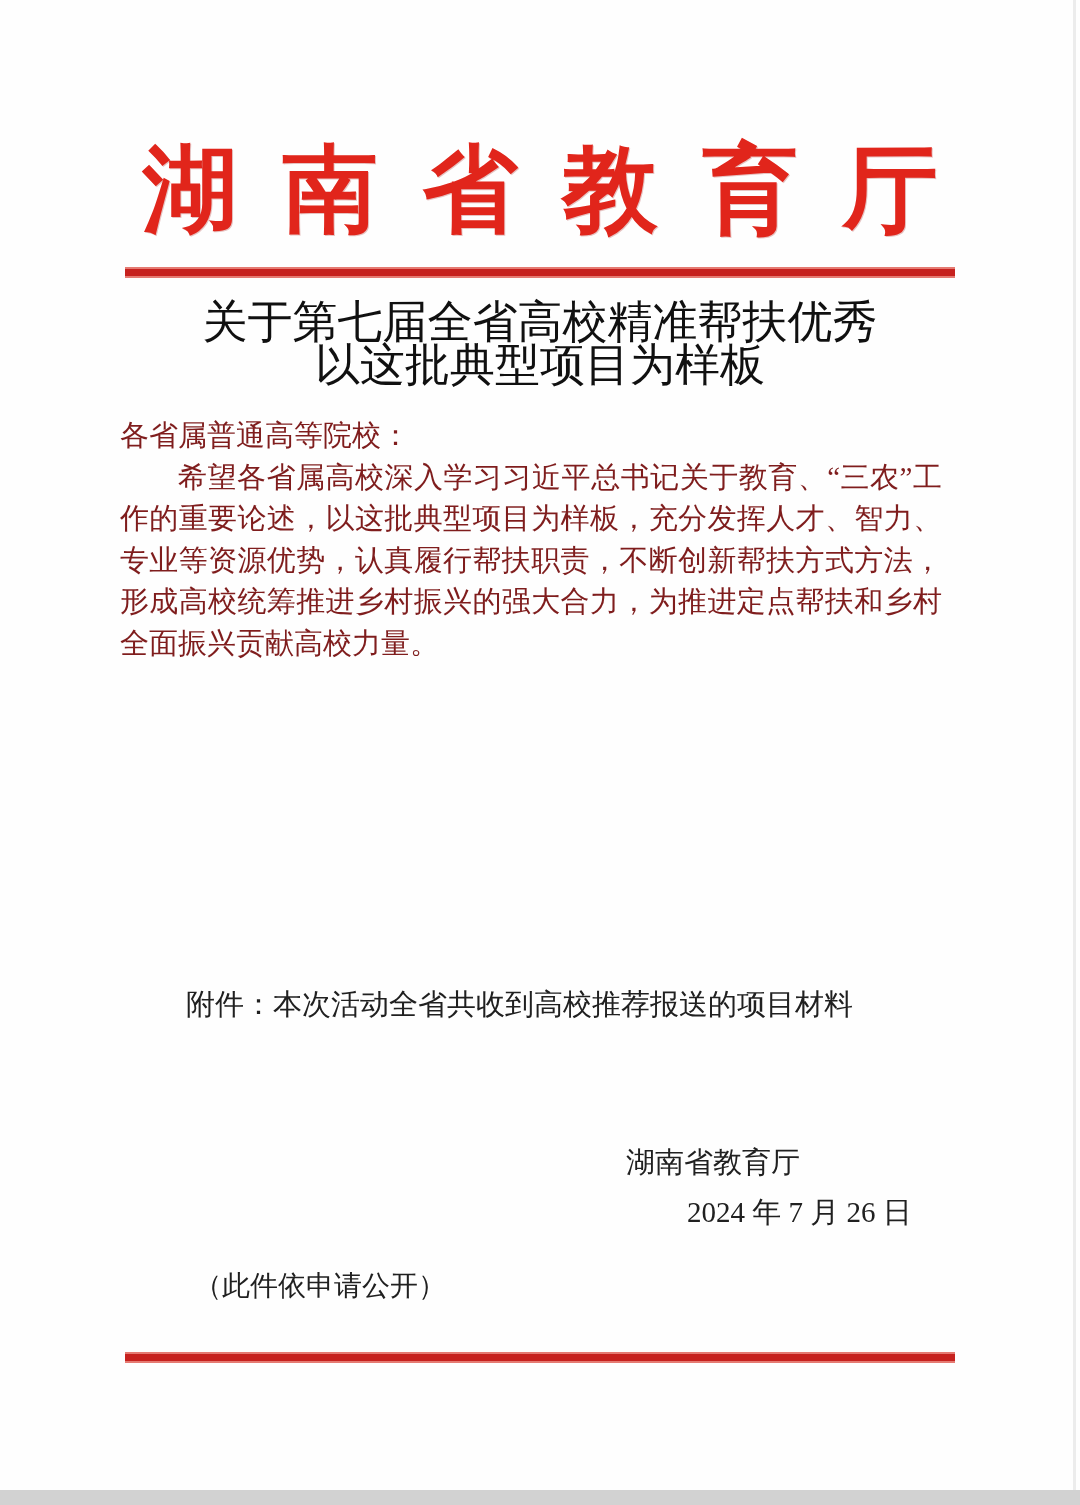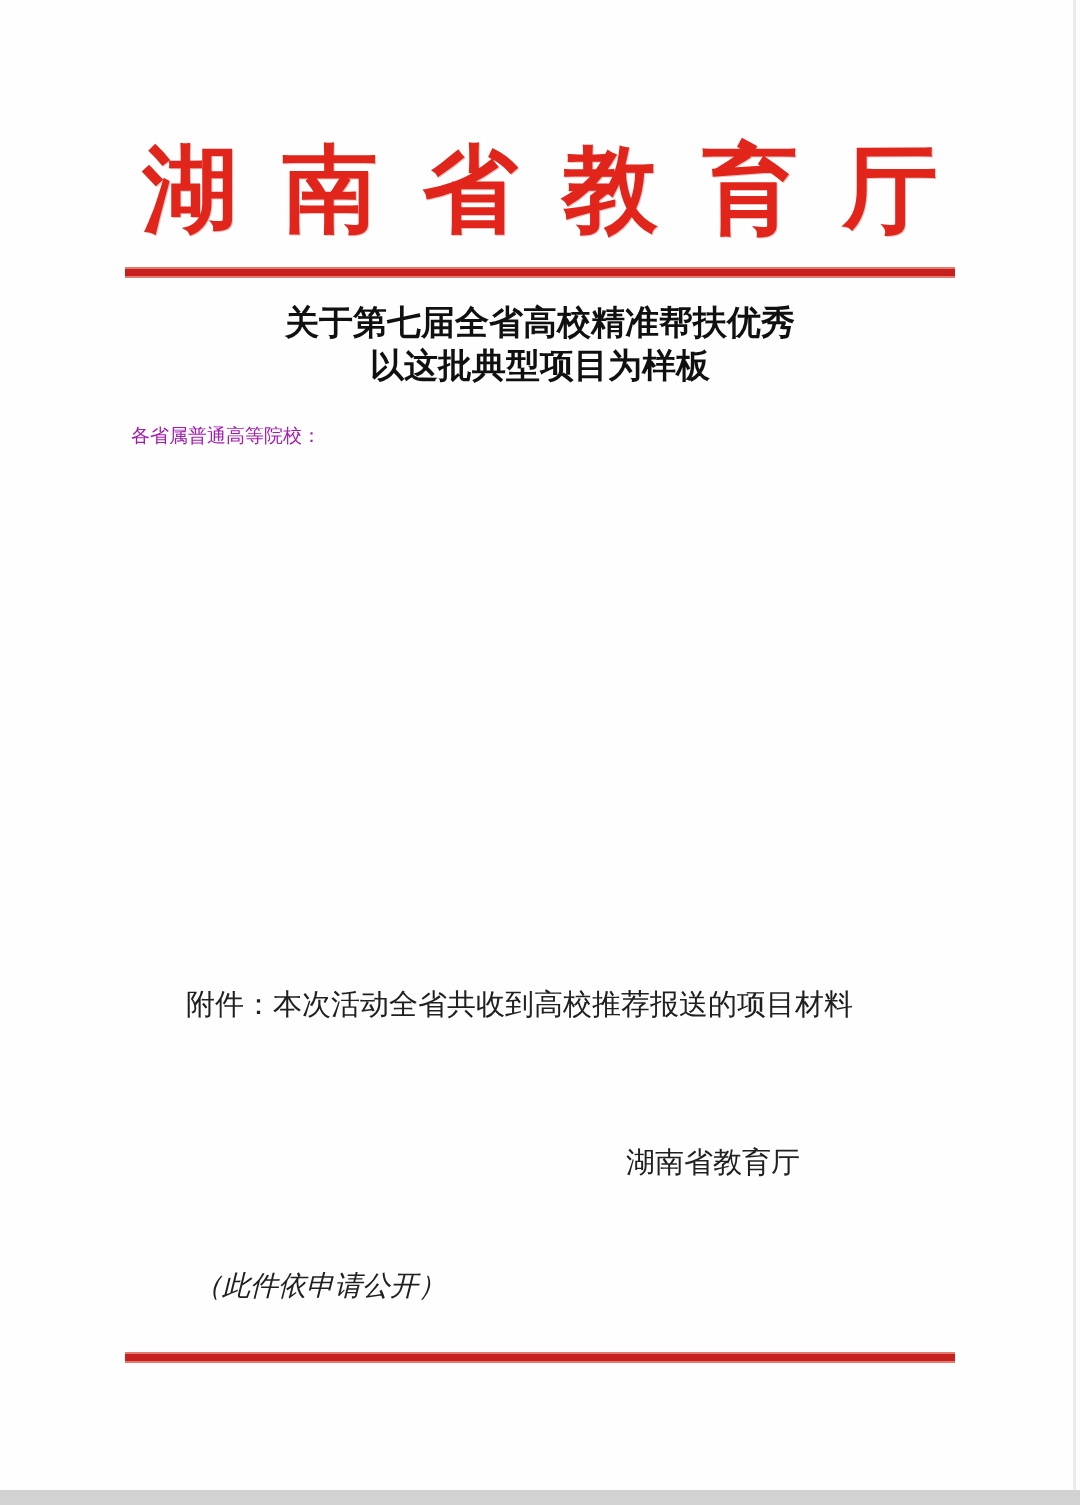--- a/index.html
+++ b/index.html
@@ -51,35 +51,35 @@
       #e57a72 9px, #e57a72 11px);
   }
   .rule-top    { top: 267px; }
   .rule-bottom { top: 1352px; }
   
   .doc-title {
     position: absolute;
     top: 301px; left: 0;
     width: 100%;
     text-align: center;
-    font-size: 34px;
+    font-size: 45px;
     line-height: 43px;
-    font-weight: bold;
+    font-weight: normal;
     color: #101010;
   }
   
   .body-text {
     position: absolute;
     top: 415px;
-    left: 131px;
+    left: 120px;
     width: 822px;
-    font-size: 19px;
+    font-size: 29px;
     line-height: 41.5px;
     text-align: justify;
-    color: #a21caf;
+    color: #7f1d1d;
   }
   .body-text p { margin: 0; }
   .body-text p.indent { text-indent: 2em; }
   .attachment-line {
     position: absolute;
     top: 984px;
     left: 128px;
     width: 822px;
     font-size: 29px;
     line-height: 41.5px;
@@ -106,21 +106,20 @@
     white-space: nowrap;
   }
   .disclosure {
     position: absolute;
     top: 1266px;
     left: 194px;
     font-size: 28px;
     line-height: 40px;
     color: #202020;
     white-space: nowrap;
-    font-style: italic;
   }
   .bottom-bar {
     position: absolute;
     left: 0;
     top: 1490px;
     width: 100%;
     height: 15px;
     background: #d2d2d2;
   }
 </style>
@@ -135,26 +134,28 @@
 
   <div class="rule-red rule-top"></div>
 
   <div class="doc-title">
     <div>关于第七届全省高校精准帮扶优秀</div>
     <div>以这批典型项目为样板</div>
   </div>
 
   <div class="body-text">
     <p>各省属普通高等院校：</p>
+    <p class="indent">希望各省属高校深入学习习近平总书记关于教育、“三农”工作的重要论述，以这批典型项目为样板，充分发挥人才、智力、专业等资源优势，认真履行帮扶职责，不断创新帮扶方式方法，形成高校统筹推进乡村振兴的强大合力，为推进定点帮扶和乡村全面振兴贡献高校力量。</p>
   </div>
 
   <div class="attachment-line">附件：本次活动全省共收到高校推荐报送的项目材料</div>
 
   <div class="sign-agency">湖南省教育厅</div>
 
+  <div class="sign-date">2024 年 7 月 26 日</div>
 
   <div class="disclosure">（此件依申请公开）</div>
 
   <div class="rule-red rule-bottom"></div>
 
   <div class="bottom-bar"></div>
 
 </div>
 
 </body></html>

